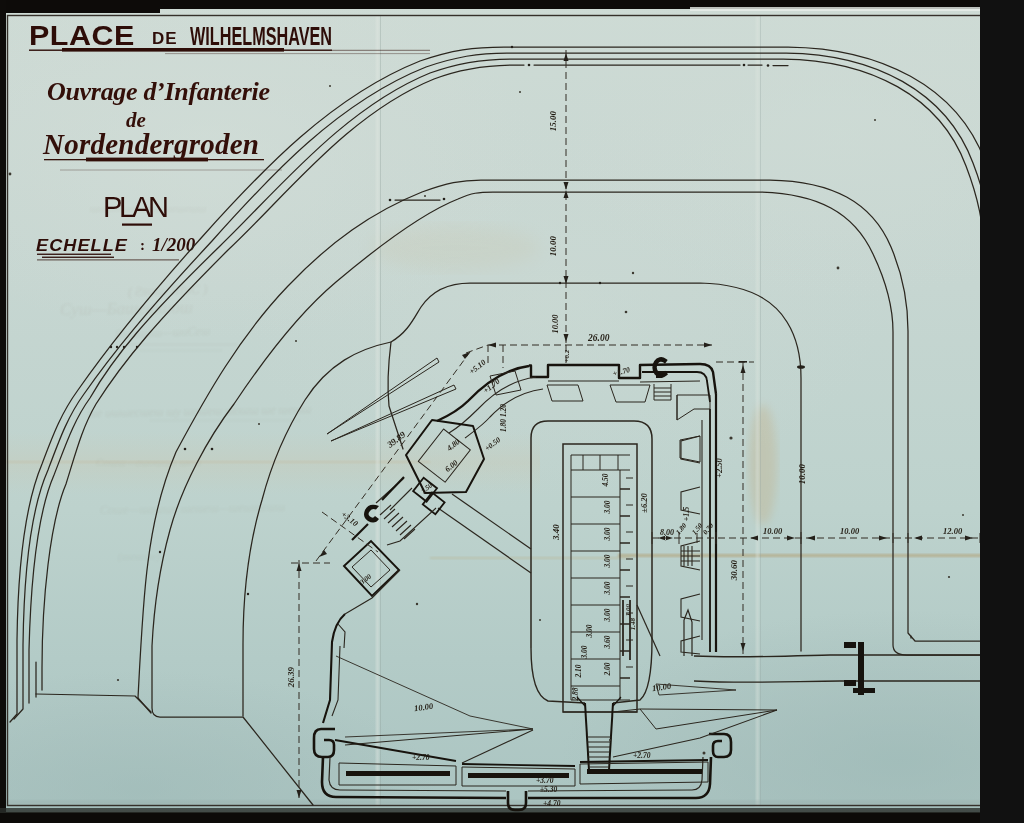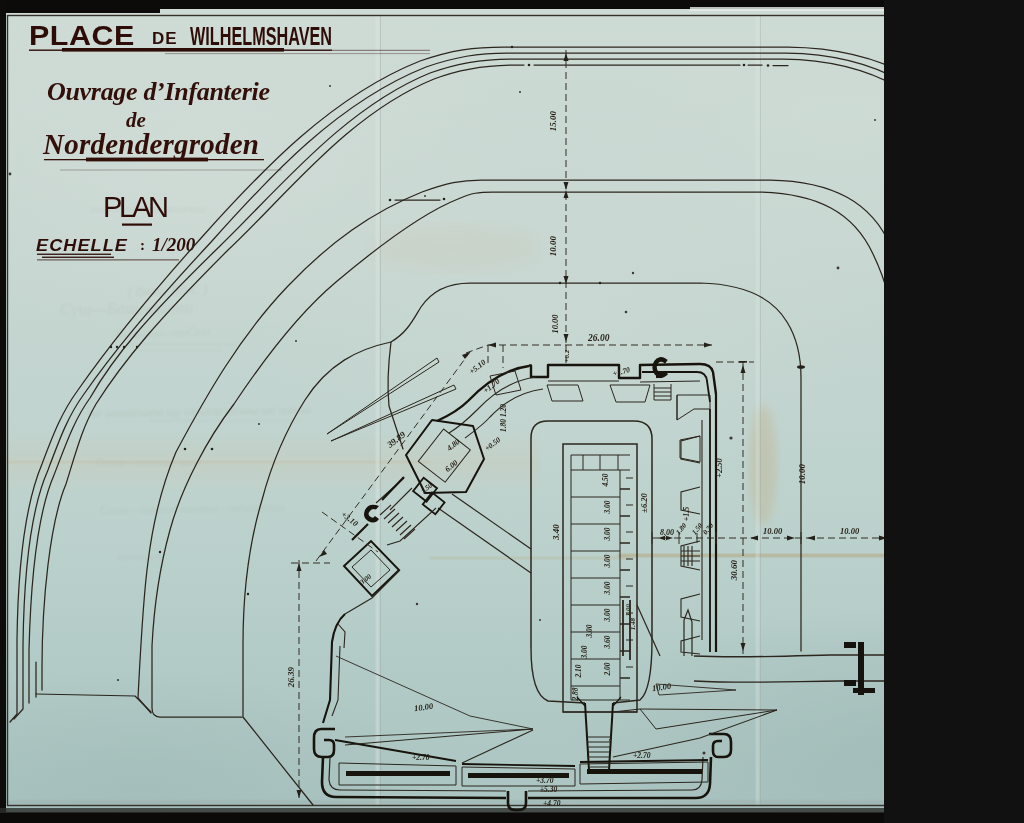--- a/index.html
+++ b/index.html
@@ -1,16 +1,16 @@
 <!DOCTYPE html>
 <html><head>
 <meta charset="utf-8">
 <style>
 html,body{margin:0;padding:0;background:#111;}
-#page{position:relative;width:884px;height:823px;overflow:hidden;font-family:"Liberation Sans",sans-serif;}
+#page{position:relative;width:980px;height:823px;overflow:hidden;font-family:"Liberation Sans",sans-serif;}
 </style>
 </head>
 <body>
 <div id="page">
 <svg width="1024" height="823" viewBox="0 0 1024 823">
 <defs>
 <linearGradient id="paper" x1="0" y1="0" x2="0" y2="1">
 <stop offset="0" stop-color="#cedbd5"></stop>
 <stop offset="0.35" stop-color="#c6d6d1"></stop>
 <stop offset="0.62" stop-color="#bdd2cd"></stop>

